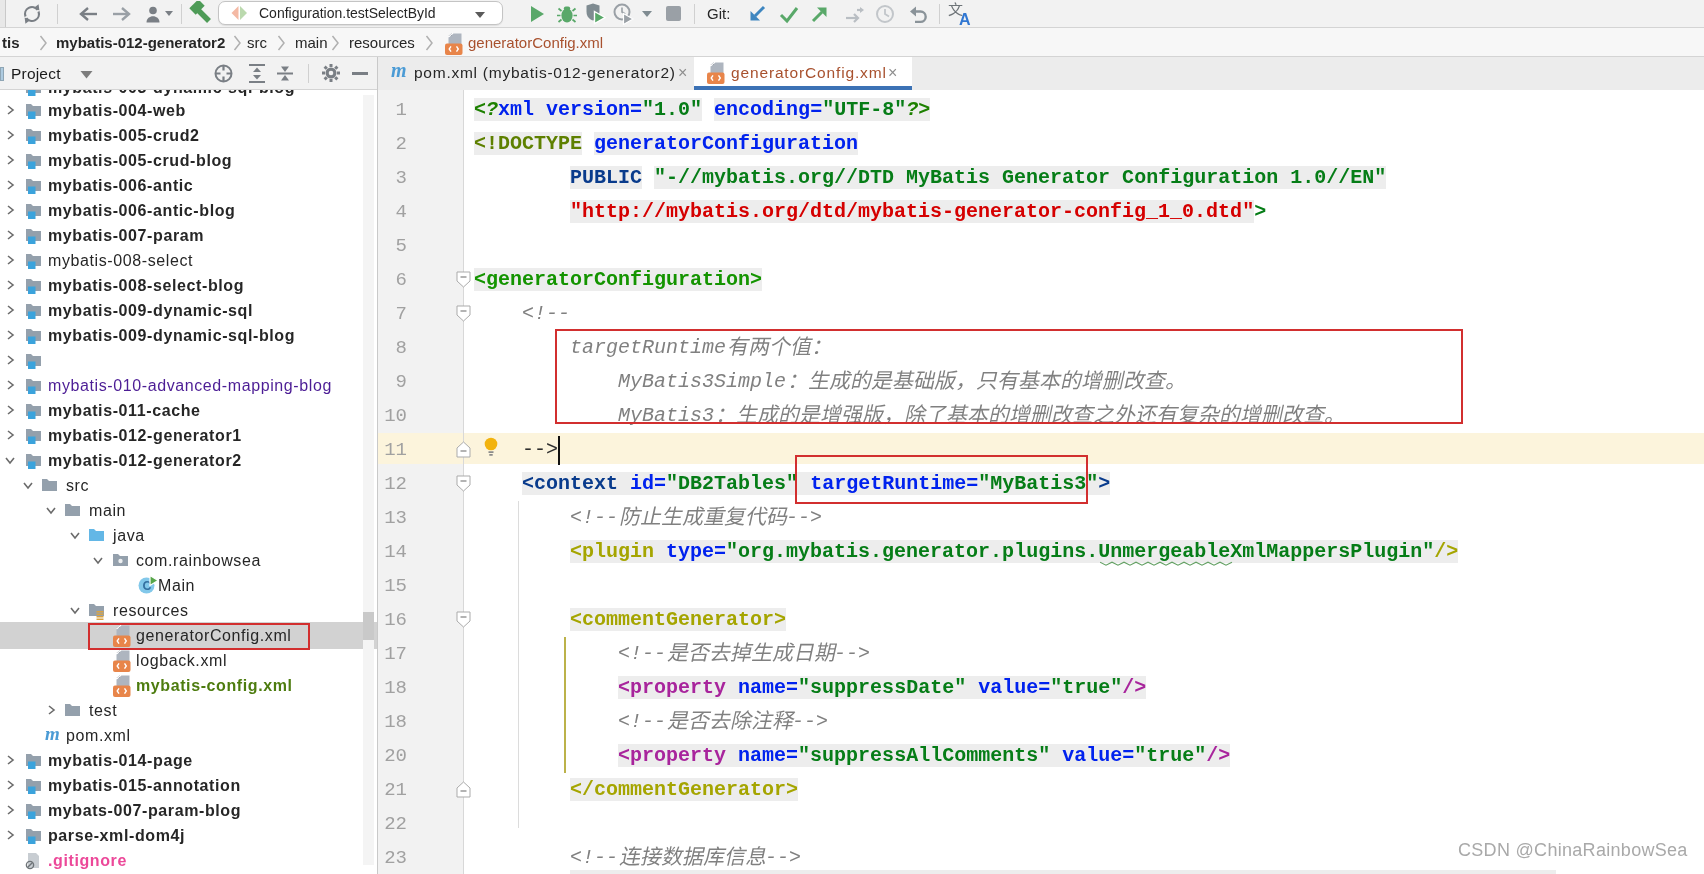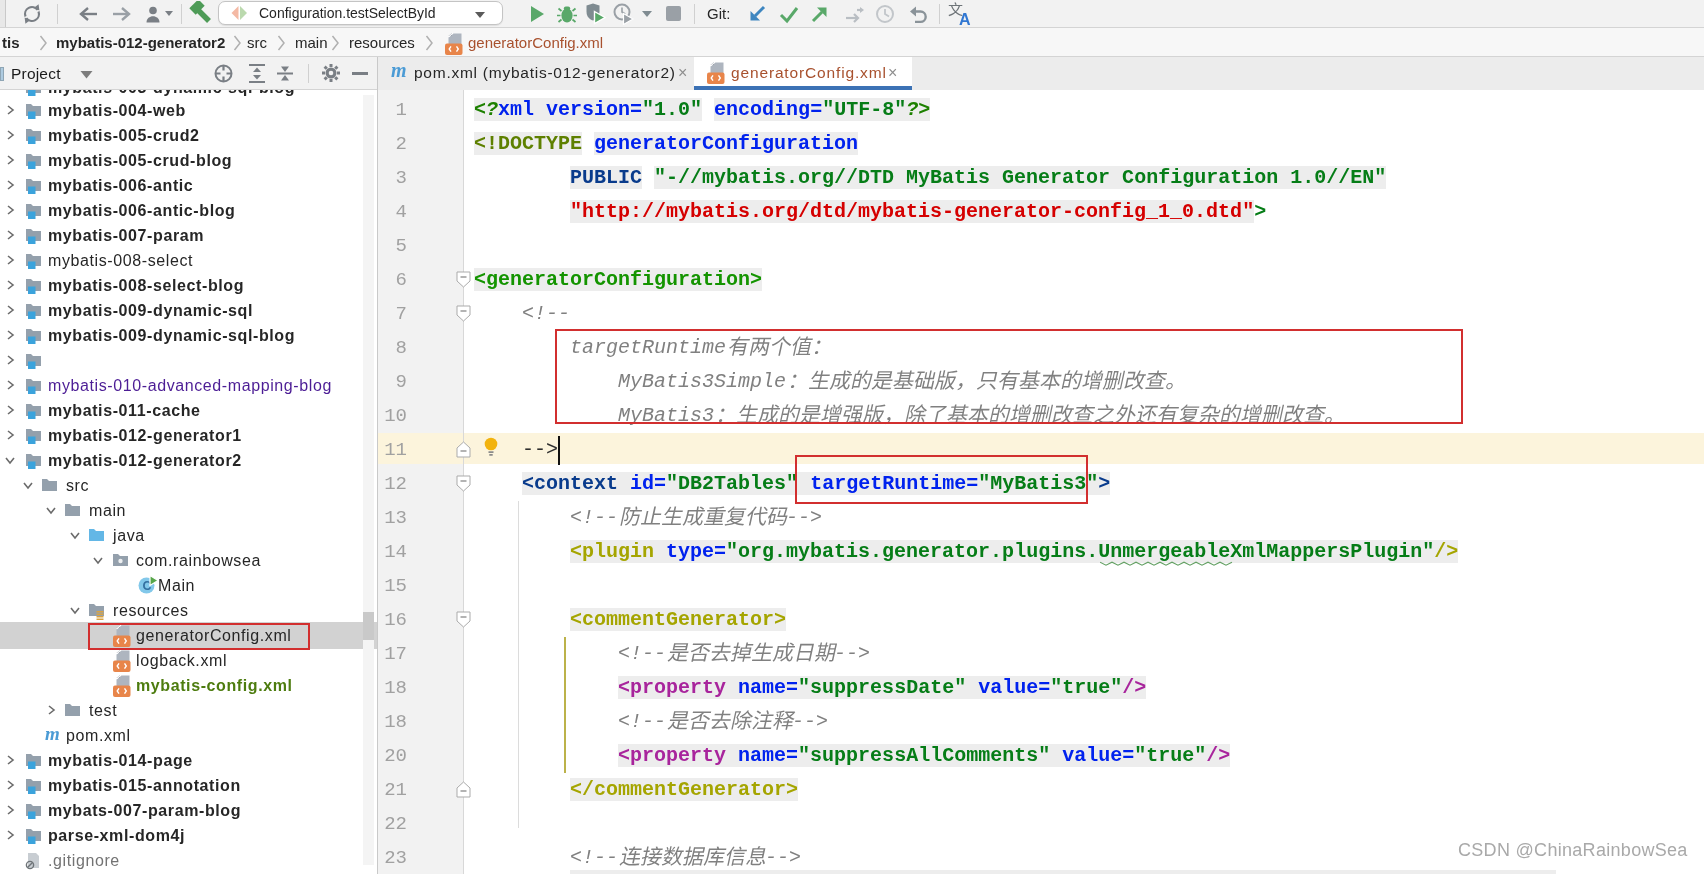--- a/index.html
+++ b/index.html
@@ -447,21 +447,21 @@
     <svg class="abs" style="left:25px;top:737px" width="17" height="17" viewBox="0 0 17 17">
       <path d="M1 2h5l2 2h8v10H1z" fill="#94A0AC"></path>
       <rect x="3" y="9.5" width="7.5" height="7.5" fill="#3BA3DC"></rect>
     </svg>
     <div class="trow" style="left:48px;top:733px;line-height:25px;font-weight:bold;color:#262626">parse-xml-dom4j</div>
     <svg class="abs" style="left:25px;top:762px" width="17" height="18" viewBox="0 0 17 18">
       <path d="M3 1h8l3 3v12H3z" fill="#C8CDD2"></path>
       <circle cx="5" cy="13" r="3.6" fill="none" stroke="#6E7478" stroke-width="1.4"></circle>
       <path d="M2.5 15.5l5-5" stroke="#6E7478" stroke-width="1.4"></path>
     </svg>
-    <div class="trow" style="left:48px;top:758px;line-height:25px;font-weight:normal;color:#737373">.gitignore</div>
+    <div class="trow" style="left:48px;top:758px;line-height:25px;font-weight:bold;color:#ec4899">.gitignore</div>
     <div class="abs" style="left:88px;top:533px;width:222px;height:27px;border:2px solid #D22F2F"></div>
     <div class="abs" style="left:363px;top:5px;width:11px;height:770px;background:#F4F4F4"></div>
     <div class="abs" style="left:363px;top:522px;width:11px;height:28px;background:#C9C9C9"></div>
   </div>
 <div id="vsplit" class="abs"></div>
 <div id="gutter" class="abs"></div>
 <div class="abs" style="left:378px;top:433px;width:1326px;height:31px;background:#FCF4DC"></div>
 <div class="abs" style="left:463px;top:90px;width:1px;height:784px;background:#D8D8D8"></div>
 <div class="abs" style="left:518px;top:501px;width:1px;height:327px;background:#DCDCDC"></div>
 <div class="abs" style="left:564px;top:637px;width:2px;height:136px;background:#BCB24A"></div>

